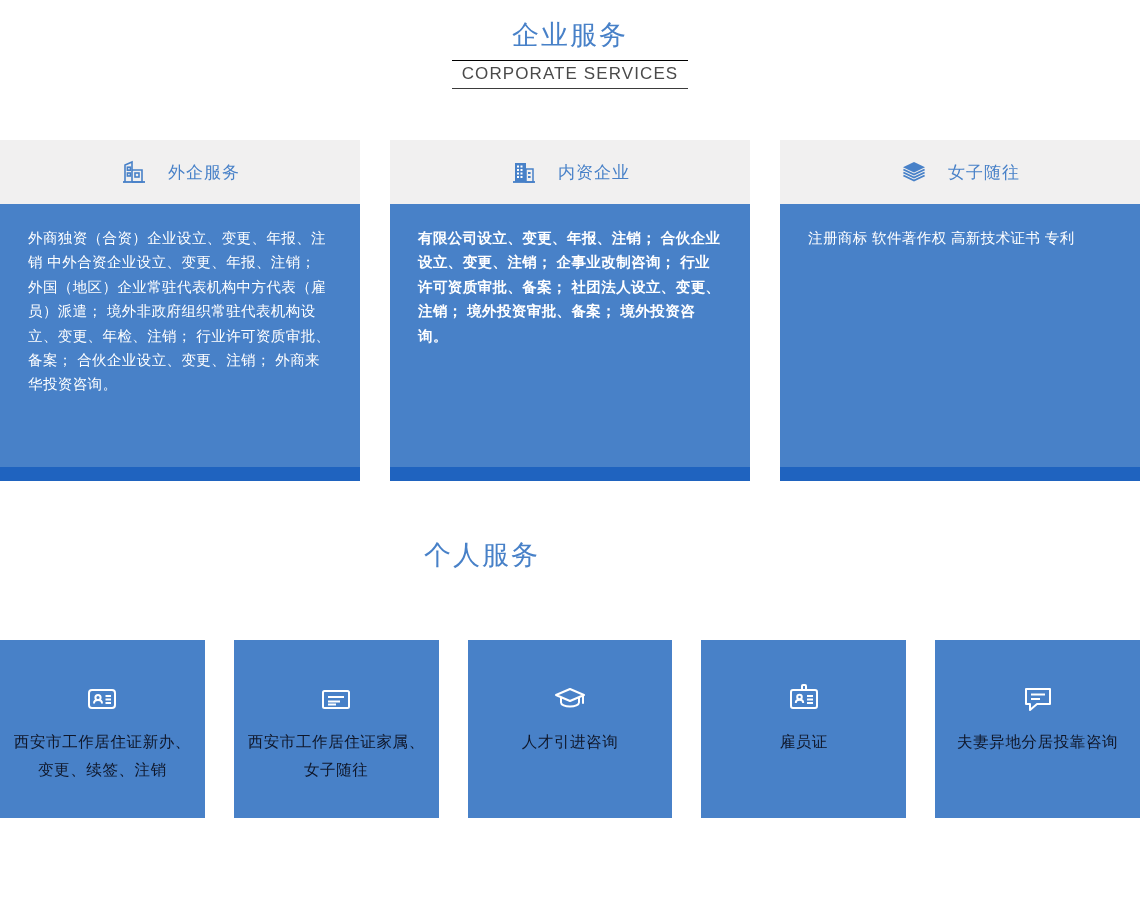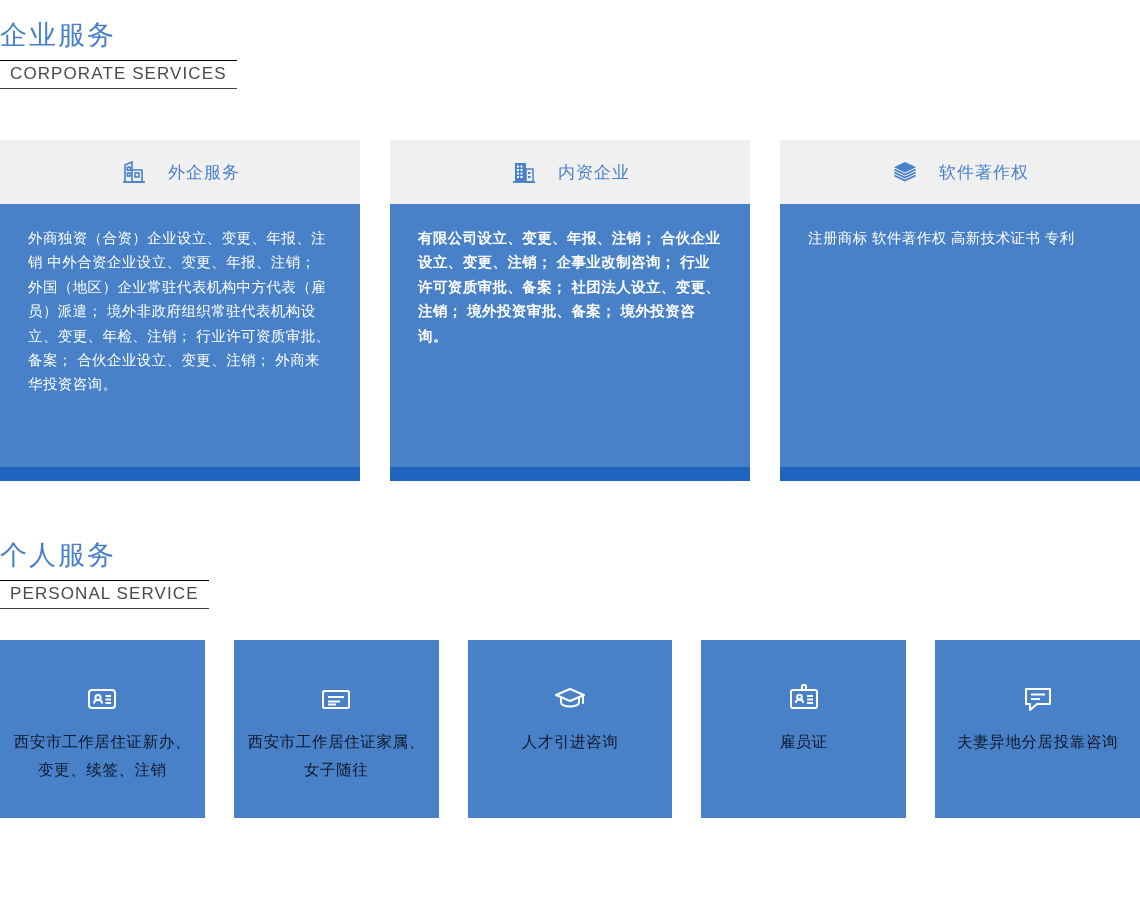--- a/index.html
+++ b/index.html
@@ -10,20 +10,21 @@
     width: 1140px;
     height: 911px;
     background: #ffffff;
     font-family: "Liberation Sans", "DejaVu Sans", sans-serif;
     overflow: hidden;
     position: relative;
   }
 
   
   .section-head {
+    text-align: center;
     width: 100%;
   }
   .section-head .cn {
     color: #4881c8;
     font-size: 27px;
     line-height: 34px;
     letter-spacing: 2px;
     font-weight: 400;
     padding-top: 0;
   }
@@ -216,38 +217,35 @@
       <span class="icon">
         <svg width="28" height="28" viewBox="0 0 28 28">
           <g fill="#4881c8">
             <path d="M14 4 L25 9.2 L14 14.4 L3 9.2 Z"></path>
             <path d="M14 15.6 L24.2 10.8 L25 12.2 L14 17.4 L3 12.2 L3.8 10.8 Z"></path>
             <path d="M14 18.6 L24.2 13.8 L25 15.2 L14 20.4 L3 15.2 L3.8 13.8 Z"></path>
             <path d="M14 21.6 L24.2 16.8 L25 18.2 L14 23.4 L3 18.2 L3.8 16.8 Z"></path>
           </g>
         </svg>
       </span>
-      <span class="title">软件著作权</span>
+      <span class="title">女子随往</span>
     </div>
     <div class="card-body">
       <p>注册商标
 软件著作权
 高新技术证书
 专利</p>
     </div>
     <div class="card-foot"></div>
   </div>
 
 </div>
 
 <div class="section-head" id="personal-section-head">
   <div class="cn" id="personal-heading">个人服务</div>
-  <div class="en-wrap">
-    <div class="en">PERSONAL SERVICE</div>
-  </div>
 </div>
 
 <div class="tiles-row">
 
   <div class="tile">
     <span class="tile-icon">
       <svg width="34" height="34" viewBox="0 0 34 34" fill="none" stroke="#ffffff" stroke-width="2">
         <rect x="4" y="8" width="26" height="18" rx="3"></rect>
         <circle cx="13" cy="15.5" r="2.6"></circle>
         <path d="M9 21.5c0-2.2 1.8-3.4 4-3.4s4 1.2 4 3.4"></path>

